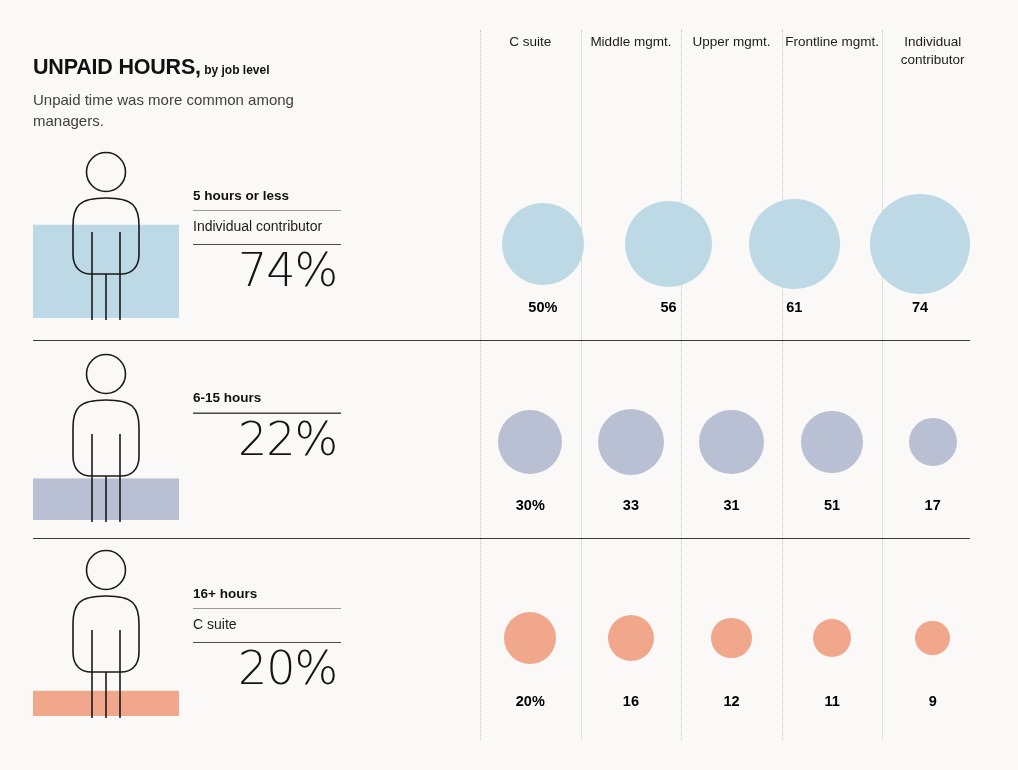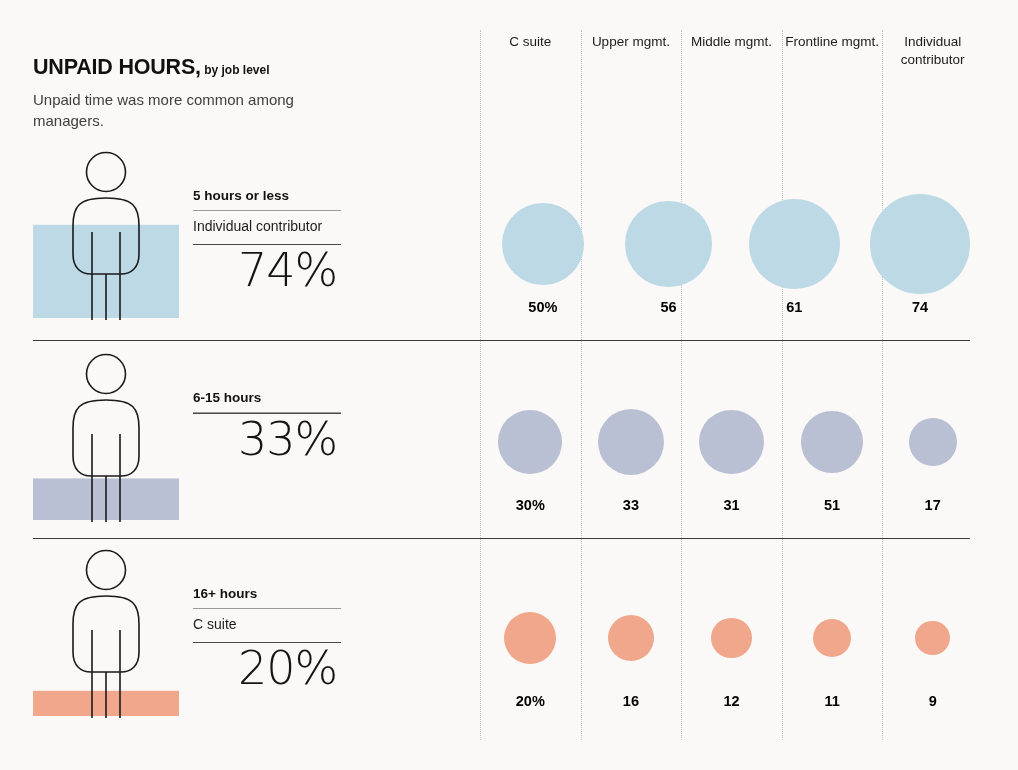--- a/index.html
+++ b/index.html
@@ -165,22 +165,22 @@
 <div class="header">
   <h1 class="title">
     <br>
     <span>UNPAID HOURS,</span><span class="title-sub"> by job level</span>
   </h1>
   <div class="subtitle">Unpaid time was more common among managers.</div>
 </div>
 
 <div class="col-headers">
   <div class="col-head">C suite</div>
+  <div class="col-head">Middle mgmt.</div>
   <div class="col-head">Upper mgmt.</div>
-  <div class="col-head">Middle mgmt.</div>
   <div class="col-head">Frontline mgmt.</div>
   <div class="col-head">Individual contributor</div>
 </div>
 
 <div id="dividers">
     <div class="vdiv" style="left: 480px;"></div>
     <div class="vdiv" style="left: 580.6px;"></div>
     <div class="vdiv" style="left: 681.2px;"></div>
     <div class="vdiv" style="left: 781.8px;"></div>
     <div class="vdiv" style="left: 882.4px;"></div>
@@ -254,21 +254,21 @@
              C 106 56, 100 48, 73 48 Z" fill="none" stroke="#1a1a1a" stroke-width="1.6" stroke-linejoin="round"></path>
     <line x1="59" y1="82" x2="59" y2="170" stroke="#1a1a1a" stroke-width="1.6"></line>
     <line x1="87" y1="82" x2="87" y2="170" stroke="#1a1a1a" stroke-width="1.6"></line>
     <line x1="73" y1="124" x2="73" y2="170" stroke="#1a1a1a" stroke-width="1.6"></line>
   </svg>
       </div>
       <div class="label-block" style="top: 390px;">
         <div class="lb-hours">6-15 hours</div>
         <div class="lb-sep"></div>
         <div class="lb-sep2"></div>
-        <div class="lb-pct">33%</div>
+        <div class="lb-pct">22%</div>
       </div>
       <div class="bubbles" style="top: 388px;">
         <div class="bubble-cell">
           <div class="bubble-area">
             <div class="bubble" style="width: 63.6715px; height: 63.6715px; background: rgb(185, 192, 211);"></div>
           </div>
           <div class="bubble-val">30%</div>
         </div>
         <div class="bubble-cell">
           <div class="bubble-area">

